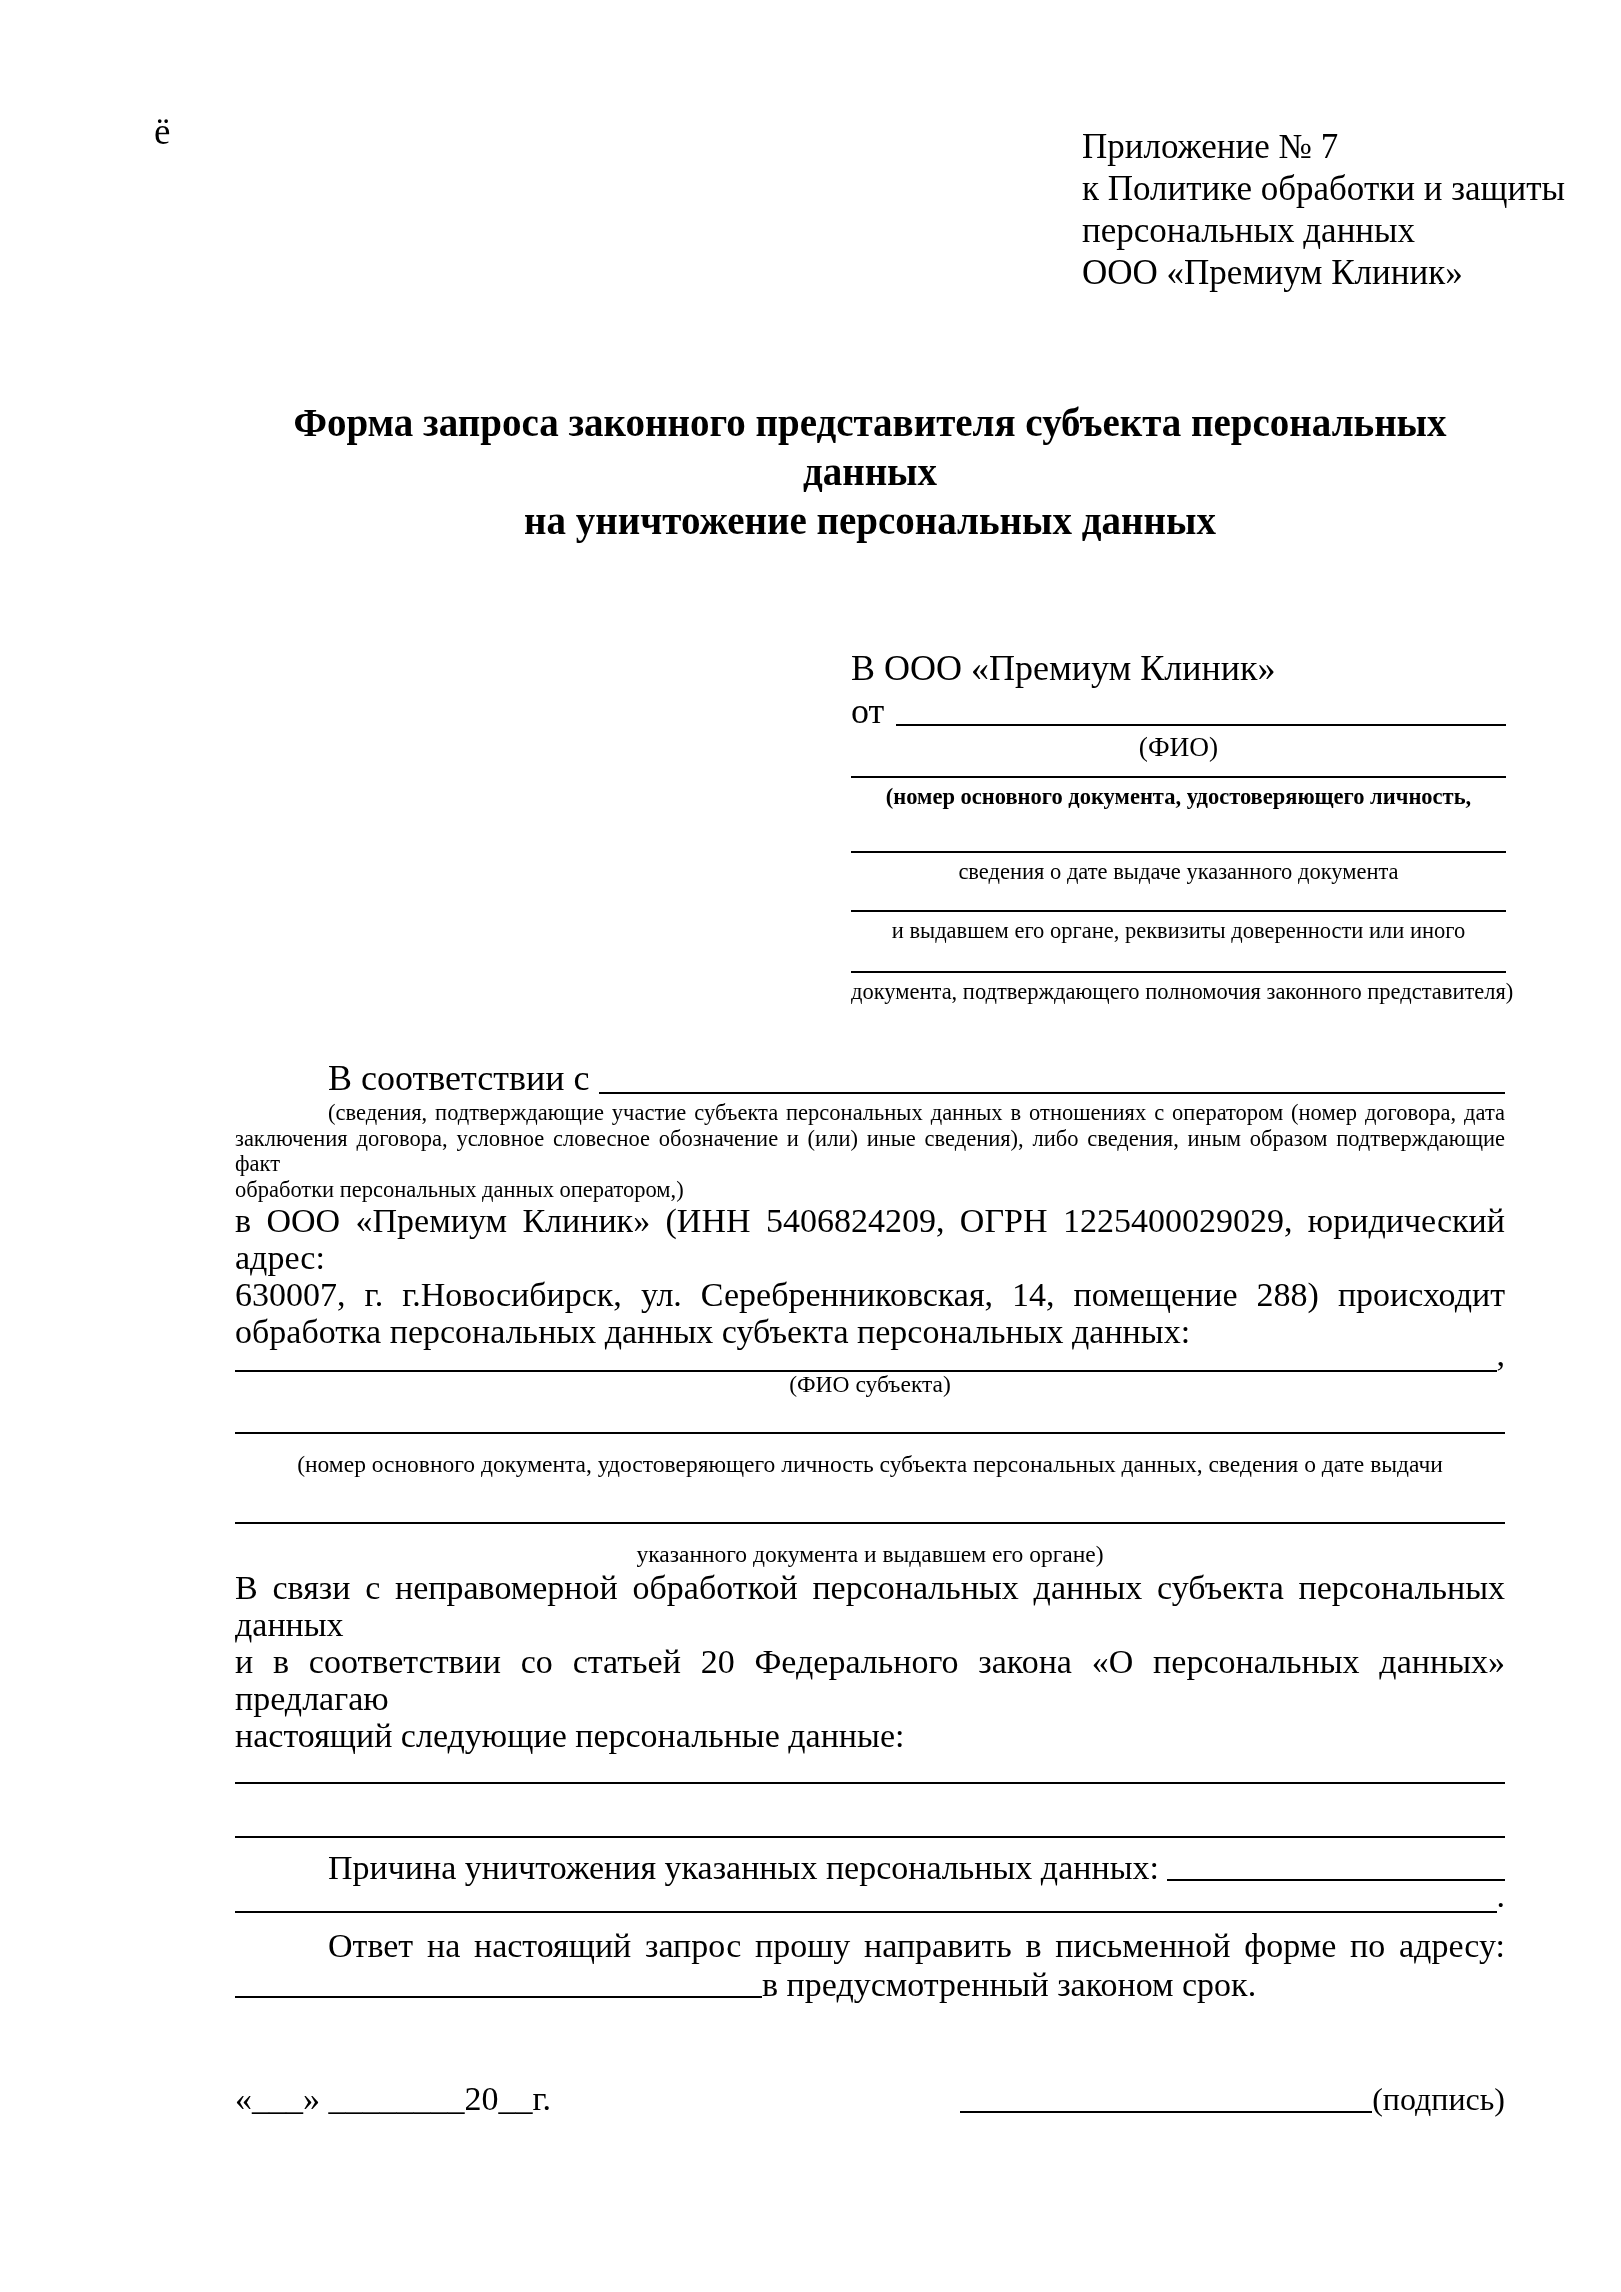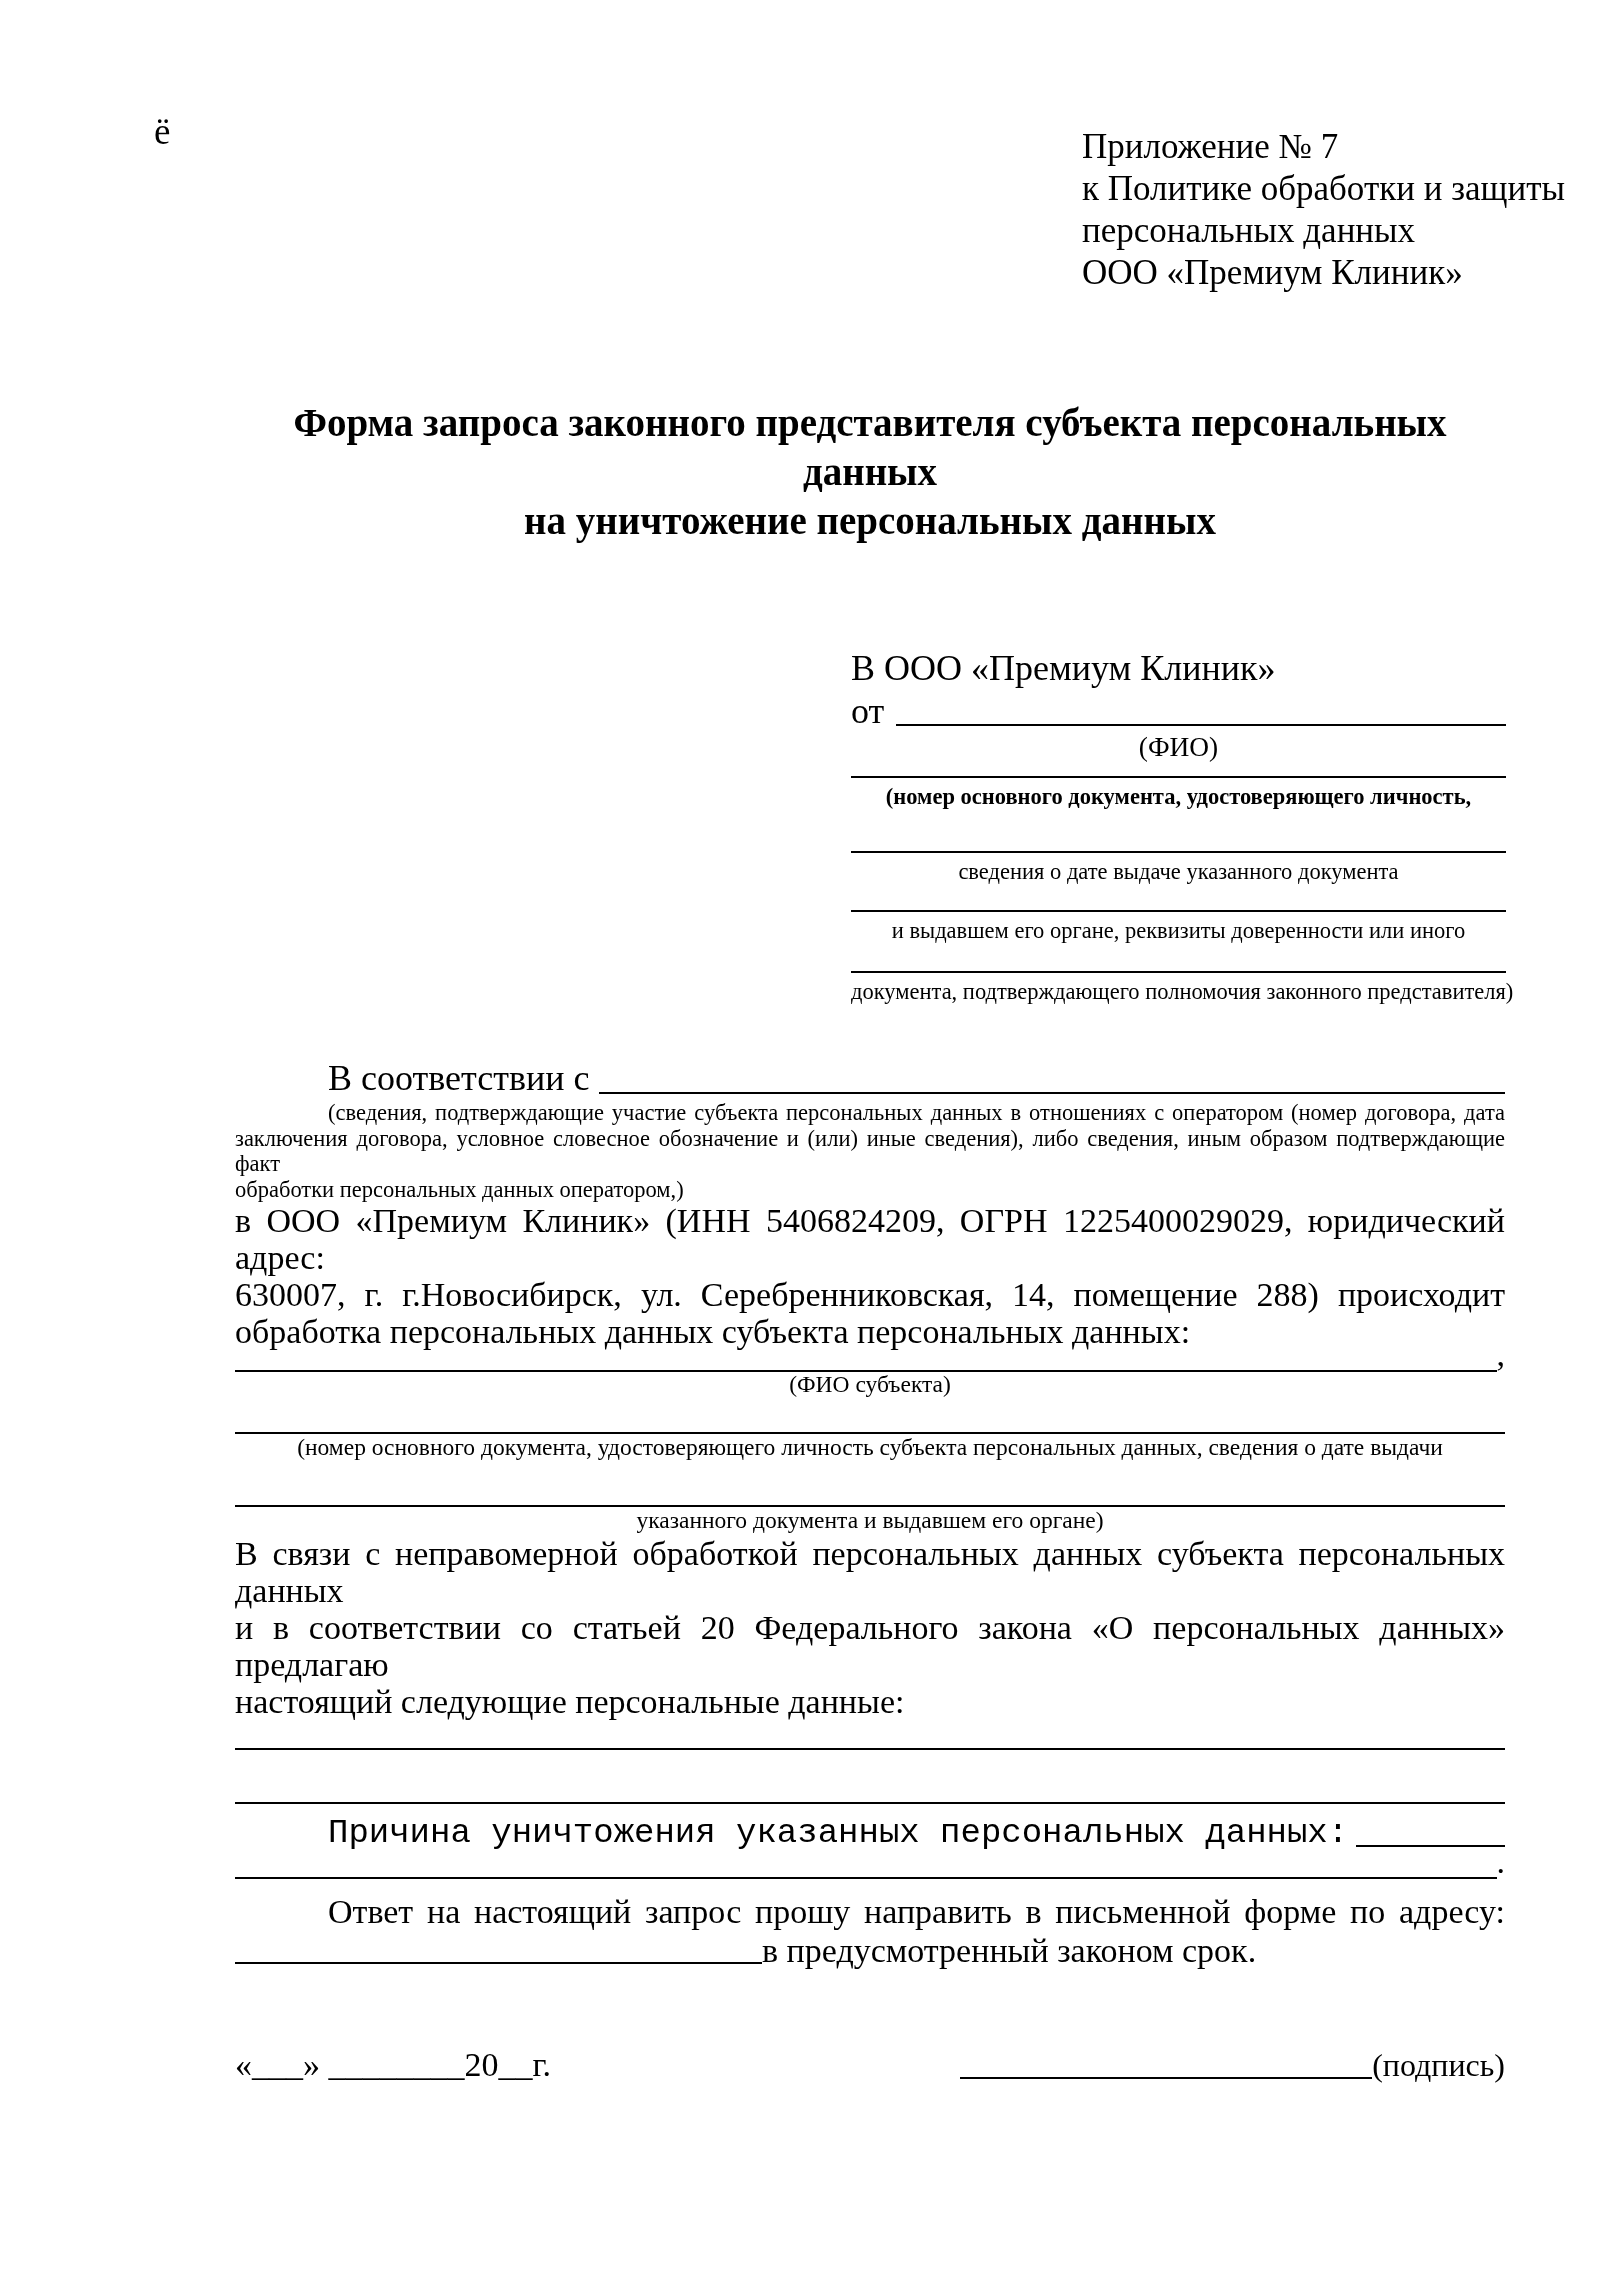--- a/index.html
+++ b/index.html
@@ -84,35 +84,35 @@
   .comma-row, .period-row {
     display: flex;
     align-items: flex-end;
     font-size: 34px;
     line-height: 34px;
   }
   .comma-row { height: 21.6px; }
   .comma-row .rule, .period-row .rule { flex: 1; align-self: flex-end; margin-bottom: 0; }
   .cap-center { text-align: center; font-size: 23.5px; line-height: 25.5px; }
   .bfield { border-top: 2.9px solid #000; }
-  .bfield .cap { text-align: center; font-size: 23.5px; line-height: 25.5px; padding-top: 1px; }
+  .bfield .cap { text-align: center; font-size: 23.5px; line-height: 25.5px; padding-top: 18px; }
   .bfield.b1 { margin-top: 35px; }
   .bfield.b2 { margin-top: 44px; }
   .unlawful { margin-top: 2px; }
   .blank-rule { border-top: 2.9px solid #000; height: 0; }
   .blank-rule.g1 { margin-top: 28px; }
   .blank-rule.g2 { margin-top: 52px; }
   .reason-row {
     display: flex;
     margin-top: 9.8px;
     padding-left: 93px;
     font-size: 34px;
     line-height: 39px;
   }
-  .reason-row .label { white-space: nowrap; font-family: Liberation Mono, monospace; }
+  .reason-row .label { white-space: nowrap; }
   .reason-row .rule { flex: 1; align-self: flex-end; margin: 0 0 5.9px 7.8px; }
   .period-row { height: 25.5px; }
   .answer {
     margin-top: 13.7px;
     padding-left: 93px;
     font-size: 34px;
     line-height: 39px;
     text-align: justify;
     text-align-last: justify;
   }

